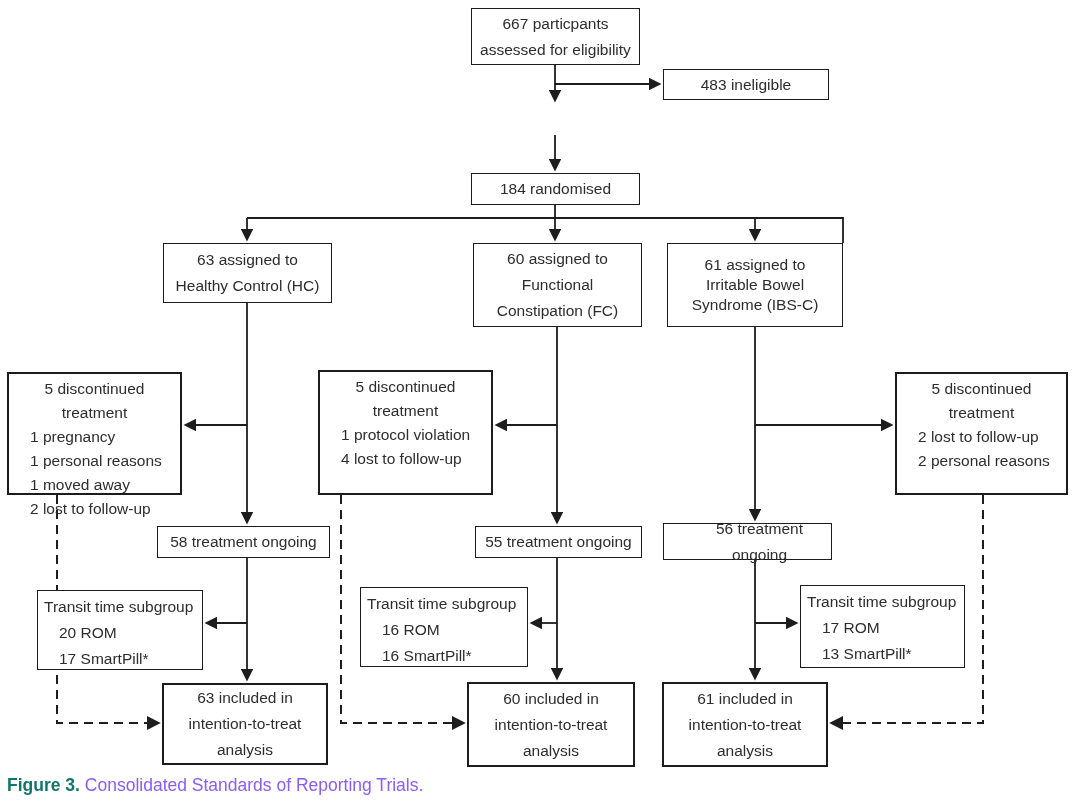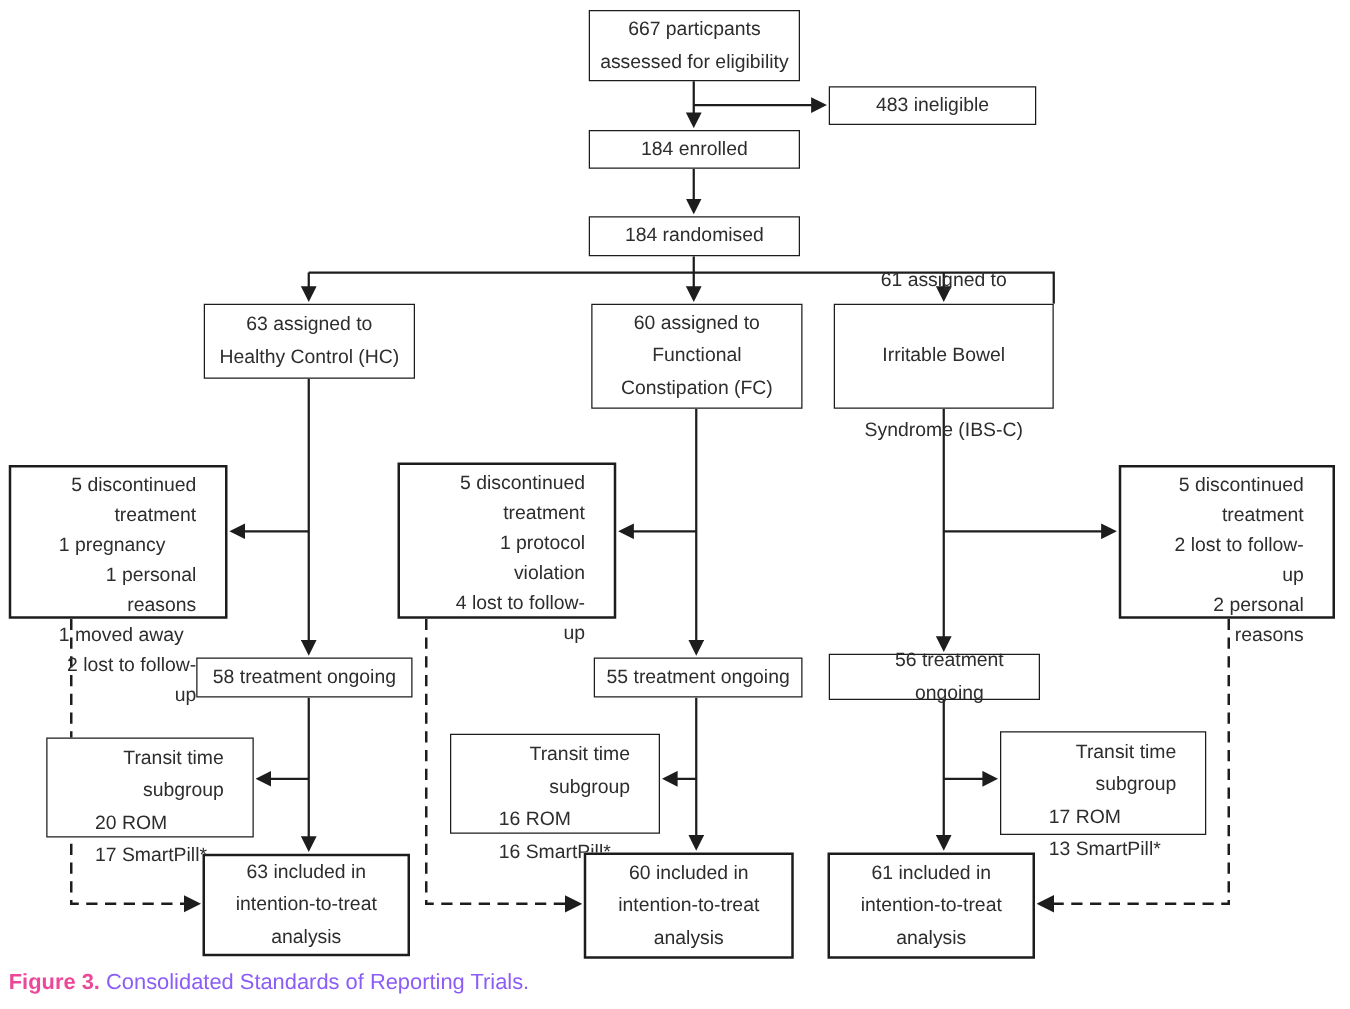--- a/index.html
+++ b/index.html
@@ -7,21 +7,21 @@
     position:relative; width:1080px; height:807px; background:#ffffff;
     font-family:"Liberation Sans", sans-serif; color:#2d2d2d; overflow:hidden;
   }
   #wires { position:absolute; left:0; top:0; width:1080px; height:807px; }
   .bx {
     position:absolute; box-sizing:border-box; background:#ffffff;
     border:1.8px solid #1c1c1c; font-size:15.5px; color:#2d2d2d;
     display:flex; flex-direction:column;
   }
   .center { align-items:center; justify-content:center; text-align:center; }
-  .leftal { align-items:flex-start; justify-content:flex-start; text-align:right; padding:3px 23px; }
+  .leftal { align-items:flex-start; justify-content:flex-start; text-align:center; padding:3px 6px; }
   .thick { border-width:2.2px; }
   .lh26 .ln { line-height:26px; }
   .lh24 .ln { line-height:24px; }
   .lh20 .ln { line-height:20px; }
   .hang .ln.sub { padding-left:15px; }
   #caption { position:absolute; left:7px; top:775px; font-size:17.5px; }
   .cap-label { font-weight:bold; color:#e0392e; }
   .cap-text  { color:#424a50; }
 </style>
 </head>
@@ -64,37 +64,34 @@
     </g>
   </svg>
 
   <div class="bx center lh26" style="left:471px; top:8px;  width:169px; height:57px;">
       <div class="ln">667 particpants</div>
       <div class="ln">assessed for eligibility</div>
     </div>
   <div class="bx center lh26" style="left:663px; top:69px; width:166px; height:31px;">
       <div class="ln">483 ineligible</div>
     </div>
-  <div class="bx center lh26" style="left:471px; top:104px; width:169px; height:31px;">
-      <div class="ln">184 enrolled</div>
-    </div>
   <div class="bx center lh26" style="left:471px; top:173px; width:169px; height:32px;">
       <div class="ln">184 randomised</div>
     </div>
 
   <div class="bx center lh26" style="left:163px; top:243px; width:169px; height:60px;">
       <div class="ln">63 assigned to</div>
       <div class="ln">Healthy Control (HC)</div>
     </div>
   <div class="bx center lh26" style="left:473px; top:243px; width:169px; height:84px;">
       <div class="ln">60 assigned to</div>
       <div class="ln">Functional</div>
       <div class="ln">Constipation (FC)</div>
     </div>
-  <div class="bx center lh20" style="left:667px; top:243px; width:176px; height:84px;gap:40px;">
+  <div class="bx center lh20" style="left:667px; top:243px; width:176px; height:84px;">
       <div class="ln">61 assigned to</div>
       <div class="ln">Irritable Bowel</div>
       <div class="ln">Syndrome (IBS-C)</div>
     </div>
 
   <div class="bx leftal hang lh24 thick" style="left:7px;   top:372px; width:175px; height:123px;">
       <div class="ln">5 discontinued treatment</div>
       <div class="ln sub">1 pregnancy</div>
       <div class="ln sub">1 personal reasons</div>
       <div class="ln sub">1 moved away</div>
@@ -147,17 +144,17 @@
       <div class="ln">intention-to-treat</div>
       <div class="ln">analysis</div>
     </div>
   <div class="bx center lh26 thick" style="left:662px; top:682px; width:166px; height:85px;">
       <div class="ln">61 included in</div>
       <div class="ln">intention-to-treat</div>
       <div class="ln">analysis</div>
     </div>
 
   <div id="caption">
-    <span class="cap-label" style="color: #ec4899;">Figure 3.</span>
+    <span class="cap-label" style="color: #0f766e;">Figure 3.</span>
     <span class="cap-text" style="color: #8b5cf6;">Consolidated Standards of Reporting Trials.</span>
   </div>
 
 </div>
 
 </body></html>

